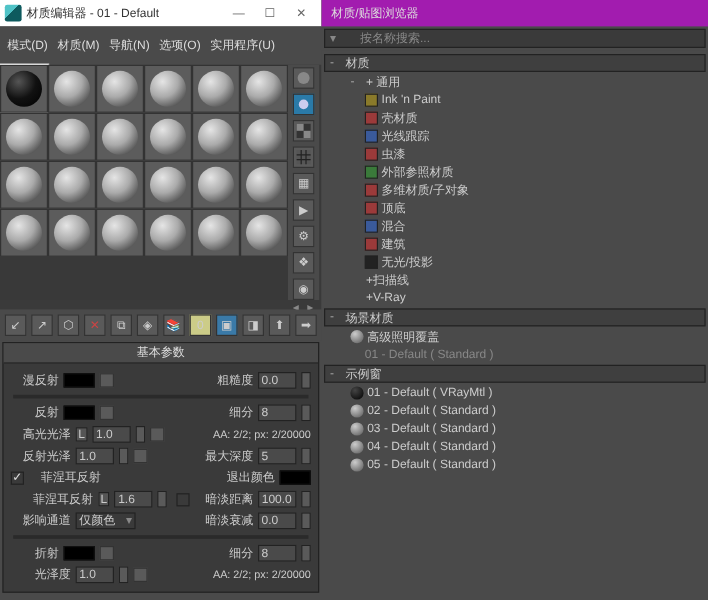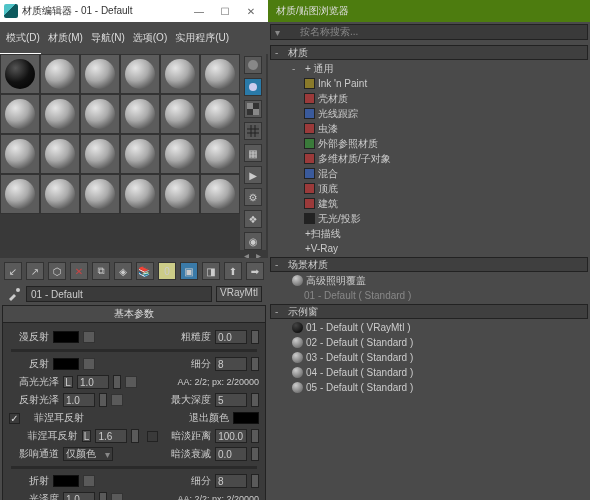--- a/index.html
+++ b/index.html
@@ -31,21 +31,21 @@
 .row { display:flex; align-items:center; gap:4px; margin:2px 0; height:16px; }
 .lbl { color:#ccc; text-align:right; }
 .w40{width:40px;} .w50{width:50px;} .w60{width:60px;} .w30{width:30px;}
 .sw { width:26px; height:12px; border:1px solid #111; }
 .sw.blk{background:#000;}
 .num { width:32px; height:14px; background:#4a4a4a; border:1px solid #222; color:#ccc; padding:0 2px; }
 .spin { width:8px; height:14px; background:#5a5a5a; border:1px solid #222; }
 .cb { width:11px; height:11px; background:#3a3a3a; border:1px solid #222; display:flex; align-items:center; justify-content:center; color:#ddd; }
 .drop { background:#3a3a3a; border:1px solid #222; height:14px; padding:0 2px; display:flex; align-items:center; min-width:50px; }
 .drop::after { content:"▾"; margin-left:auto; color:#888; }
-.r-titlebar { background:#4d7c0f; height:22px; display:flex; align-items:center; padding:0 4px; gap:4px; color:#ddd; }
+.r-titlebar { background:#a21caf; height:22px; display:flex; align-items:center; padding:0 4px; gap:4px; color:#ddd; }
 .search { background:#3a3a3a; border:1px solid #222; margin:2px; height:16px; display:flex; align-items:center; padding:0 4px; color:#888; }
 .tree { flex:1; overflow:auto; background:#4a4a4a; padding:2px; }
 .tnode { display:flex; align-items:center; gap:3px; height:15px; padding-left:6px; color:#ccc; }
 .tnode.l1{padding-left:4px; background:#3f3f3f; border:1px solid #222; margin:1px 0;}
 .tnode.l2{padding-left:22px;}
 .tnode.l3{padding-left:34px;}
 .tnode .tw{color:#aaa;width:10px;}
 .tnode .tico{width:11px;height:11px;border:1px solid #222;}
 .tico.r{background:#9b3a3a;} .tico.b{background:#3a5a9b;} .tico.g{background:#3a7a3a;} .tico.y{background:#8a7a2a;} .tico.k{background:#222;}
 .ballmini{width:11px;height:11px;border-radius:50%;background:radial-gradient(circle at 35% 30%,#ccc,#555);}
@@ -189,28 +189,20 @@
     <div class="tbtn" style="color:#c44;">✕</div>
     <div class="tbtn">⧉</div>
     <div class="tbtn">◈</div>
     <div class="tbtn">📚</div>
     <div class="tbtn" style="background:#cc8;">0</div>
     <div class="tbtn" style="background:#3a7aa8;">▣</div>
     <div class="tbtn">◨</div>
     <div class="tbtn">⬆</div>
     <div class="tbtn">➡</div>
   </div>
-  <div class="matname">
-    <svg class="eyedrop" viewBox="0 0 16 16">
-        <path d="M3 13l5-5 2 2-5 5-2-2z" fill="#ccc"></path>
-        <circle cx="12" cy="4" r="2" fill="#ccc"></circle>
-      </svg>
-    <input value="01 - Default" style="">
-    <span style="width:46px;text-align:center;background:#4a4a4a;border:1px solid #222;height:16px;">VRayMtl</span>
-  </div>
 
   <div class="rollup">
     <div class="rhdr">基本参数</div>
     <div class="rbody">
       <div class="row">
         <span class="lbl w40">漫反射</span>
         <div class="sw blk"></div>
         <div class="tbtn" style="width:12px;height:12px;"></div>
         <span style="flex:1"></span>
         <span class="lbl w40">粗糙度</span>
@@ -330,26 +322,26 @@
       </div>
     <div class="tnode l3">
         <div class="tico g"></div>
         <span>外部参照材质</span>
       </div>
     <div class="tnode l3">
         <div class="tico r"></div>
         <span>多维材质/子对象</span>
       </div>
     <div class="tnode l3">
+        <div class="tico r"></div>
+        <span>顶底</span>
+      </div>
+    <div class="tnode l3">
         <div class="tico b"></div>
         <span>混合</span>
-      </div>
-    <div class="tnode l3">
-        <div class="tico r"></div>
-        <span>顶底</span>
       </div>
     <div class="tnode l3">
         <div class="tico r"></div>
         <span>建筑</span>
       </div>
     <div class="tnode l3">
         <div class="tico k"></div>
         <span>无光/投影</span>
       </div>
     <div class="tnode l2">

